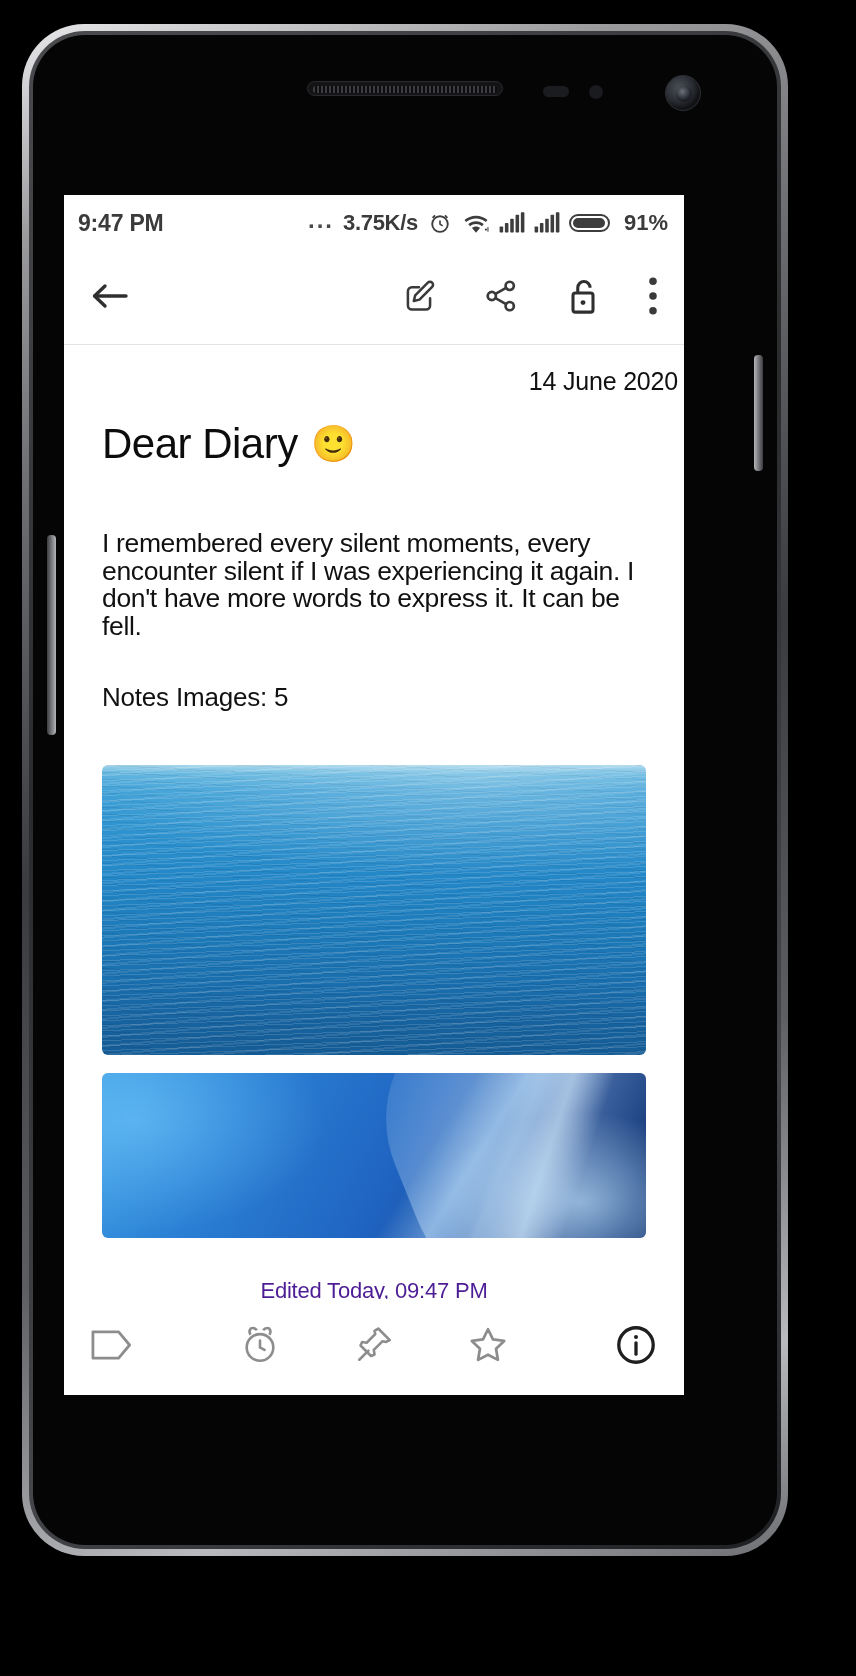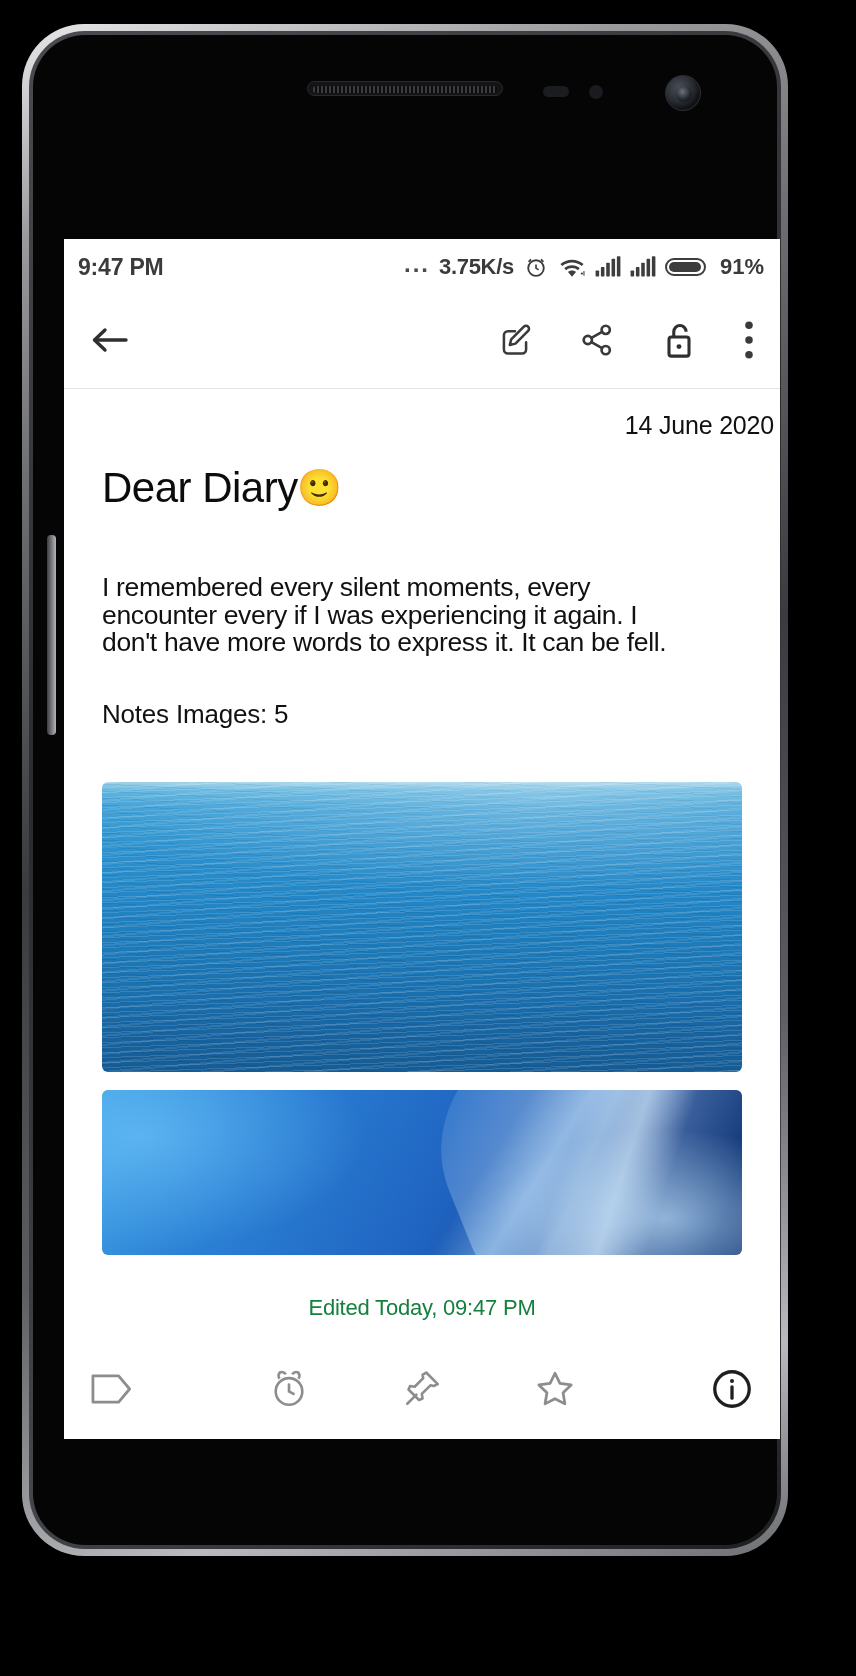--- a/index.html
+++ b/index.html
@@ -101,25 +101,24 @@
   .cam::after{
     content:"";position:absolute;left:10px;top:10px;width:16px;height:16px;border-radius:50%;
     background: radial-gradient(circle at 40% 35%, #6b7079 0%, #20232a 60%, #0b0c0e 100%);
   }
 
   
   .screen {
     position: absolute;
     left: 64px;
     top: 195px;
-    width: 716px;
+    width: 620px;
     height: 1200px;
     background: #ffffff;
     overflow: hidden;
-    margin-top: 44px;
   }
 
   
   .statusbar {
     height: 56px;
     display: flex;
     align-items: center;
     padding: 0 16px 0 14px;
     background: #fff;
   }
@@ -181,21 +180,21 @@
     letter-spacing: -0.2px;
   }
   .note-title {
     padding: 24px 38px 0 38px;
     font-size: 42px;
     font-weight: 400;
     color: #0c0c0c;
     letter-spacing: -0.5px;
     display: flex;
     align-items: center;
-    gap: 0;
+    gap: 14px;
   }
   .emoji { font-size: 36px; line-height: 1; }
   .note-body {
     padding: 62px 32px 0 38px;
     font-size: 26.5px;
     line-height: 1.04;
     color: #111;
     letter-spacing: -0.35px;
   }
   .note-count {
@@ -271,21 +270,21 @@
     width: 52%; height: 180%;
     background: linear-gradient(135deg, rgba(210,236,255,0.0) 0%, rgba(210,236,255,0.55) 45%, rgba(255,255,255,0.18) 60%, rgba(210,236,255,0.0) 78%);
     transform: rotate(-22deg);
     border-radius: 40%;
   }
 
   .edited {
     text-align:center;
     padding: 40px 0 0 0;
     font-size: 22px;
-    color: #15803d;
+    color: #4c1d95;
     letter-spacing: -0.2px;
   }
 
   
   .bottombar {
     position: absolute;
     left: 0; bottom: 0;
     width: 100%;
     height: 96px;
     background: #fff;
@@ -445,21 +444,21 @@
     <div class="note">
       <div class="note-date">14 June 2020</div>
 
       <div class="note-title">
         <span>Dear Diary</span>
         <span class="emoji">🙂</span>
       </div>
 
       <div class="note-body">
         <div>I remembered every silent moments, every</div>
-        <div>encounter every if I was experiencing it again. I</div>
+        <div>encounter silent if I was experiencing it again. I</div>
         <div>don't have more words to express it. It can be fell.</div>
       </div>
 
       <div class="note-count">Notes Images: 5</div>
 
       <div class="imgs">
         <div class="thumb thumb-1">
           <div class="ocean"></div>
         </div>
         <div class="thumb thumb-2">

